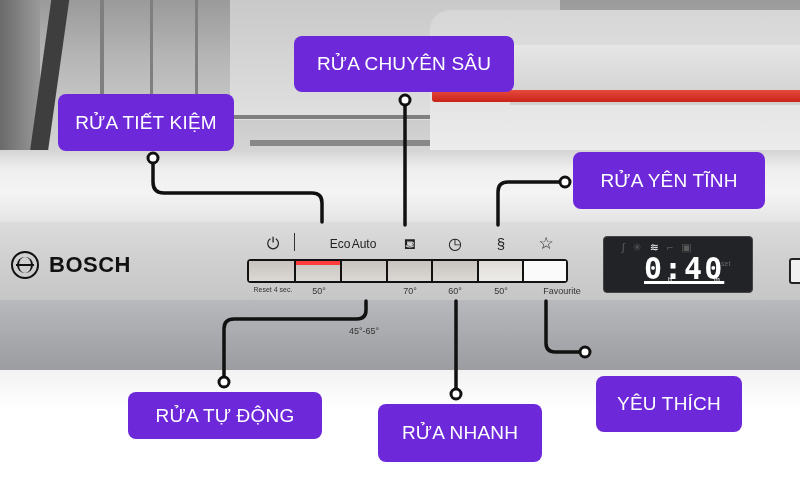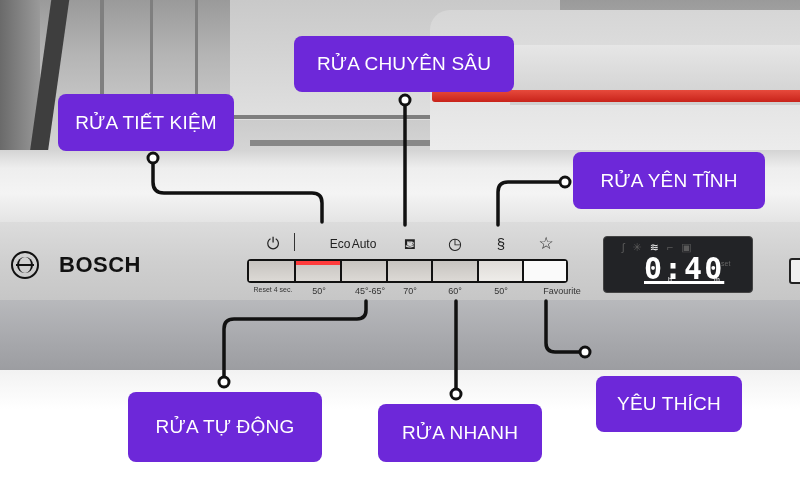--- a/index.html
+++ b/index.html
@@ -14,21 +14,21 @@
   .interior .basket-inner{position:absolute;left:510px;top:45px;width:300px;height:60px;background:linear-gradient(180deg,#e6e6e6,#cfcfcf);}
   .interior .red-strip{position:absolute;left:432px;top:90px;width:380px;height:12px;background:linear-gradient(180deg,#e74a3c,#c8231a);border-radius:3px;}
   .interior .left-frame{position:absolute;left:0;top:0;width:40px;height:160px;background:linear-gradient(90deg,#6a6a6a,#9a9a9a);}
   .interior .left-frame2{position:absolute;left:40px;top:0;width:18px;height:160px;background:#3e3e3e;transform:skewX(-8deg);}
   
   .panel-top{position:absolute;left:0;top:150px;width:800px;height:72px;background:linear-gradient(180deg,#d4d4d4 0%,#eeeeee 25%,#f4f4f4 60%,#e4e4e4 100%);}
   .panel{position:absolute;left:0;top:222px;width:800px;height:80px;background:linear-gradient(180deg,#dcdcdc 0%,#cfcfcf 50%,#c6c6c6 100%);}
   .panel-bottom{position:absolute;left:0;top:300px;width:800px;height:70px;background:linear-gradient(180deg,#b8b9bc 0%,#a8a9ad 55%,#9c9da1 100%);}
   .floor{position:absolute;left:0;top:370px;width:800px;height:130px;background:linear-gradient(180deg,#f2f2f2,#ffffff 30%);}
   
-  .brand{position:absolute;left:11px;top:251px;display:flex;align-items:center;gap:20px;}
+  .brand{position:absolute;left:11px;top:251px;display:flex;align-items:center;gap:10px;}
   .brand-logo{width:28px;height:28px;border:2px solid #111;border-radius:50%;box-sizing:border-box;position:relative;}
   .brand-logo:before{content:"";position:absolute;left:4px;top:4px;width:16px;height:16px;border-left:2px solid #111;border-right:2px solid #111;border-radius:50%;box-sizing:border-box;}
   .brand-logo:after{content:"";position:absolute;left:3px;top:11px;width:18px;height:2px;background:#111;}
   .brand-name{font-weight:bold;font-size:22px;color:#111;letter-spacing:0.5px;}
   
   .icons-row{position:absolute;left:250px;top:233px;width:320px;height:22px;}
   .iconcell{position:absolute;top:0;width:46px;text-align:center;font-size:12px;color:#222;line-height:22px;}
   .sep{position:absolute;left:294px;top:233px;width:1px;height:18px;background:#333;}
   
   .strip{position:absolute;left:247px;top:259px;width:321px;height:24px;background:#111;border-radius:4px;}
@@ -95,21 +95,21 @@
     <div class="btn" style="left:95px;width:44px;"></div>
     <div class="btn" style="left:141px;width:43px;"></div>
     <div class="btn" style="left:186px;width:44px;"></div>
     <div class="btn" style="left:232px;width:43px;background:linear-gradient(180deg,#dfdcd8,#eeece9);"></div>
     <div class="btn white" style="left:277px;width:42px;"></div>
   </div>
 
   <div class="labels-row">
     <div class="lbl small" style="left:0;">Reset 4 sec.</div>
     <div class="lbl" style="left:46px;">50°</div>
-    <div class="lbl" style="left:97px;">45°-65°</div>
+    <div class="lbl" style="left:91px;margin-top:40px;">45°-65°</div>
     <div class="lbl" style="left:137px;">70°</div>
     <div class="lbl" style="left:182px;">60°</div>
     <div class="lbl" style="left:228px;">50°</div>
     <div class="lbl" style="left:273px;margin-left:16px;">Favourite</div>
   </div>
 
   <div class="display">
     <div class="disp-icons">
       <span>ʃ</span><span>✳</span><span class="on">≋</span><span>⌐</span><span>▣</span>
     </div>
@@ -136,15 +136,15 @@
       <circle cx="585" cy="352" r="5"></circle>
       <circle cx="224" cy="382" r="5"></circle>
       <circle cx="456" cy="394" r="5"></circle>
     </g>
   </svg>
 
   <div class="callout" style="left:58px;top:94px;width:176px;height:57px;">RỬA TIẾT KIỆM</div>
   <div class="callout" style="left:294px;top:36px;width:220px;height:56px;">RỬA CHUYÊN SÂU</div>
   <div class="callout" style="left:573px;top:152px;width:192px;height:57px;">RỬA YÊN TĨNH</div>
   <div class="callout" style="left:596px;top:332px;width:146px;height:56px;margin-top:44px;">YÊU THÍCH</div>
-  <div class="callout" style="left:128px;top:392px;width:194px;height:70px;">RỬA TỰ ĐỘNG</div>
+  <div class="callout" style="left:128px;top:392px;width:194px;height:47px;">RỬA TỰ ĐỘNG</div>
   <div class="callout" style="left:378px;top:404px;width:164px;height:58px;">RỬA NHANH</div>
 </div>
 
 </body></html>

